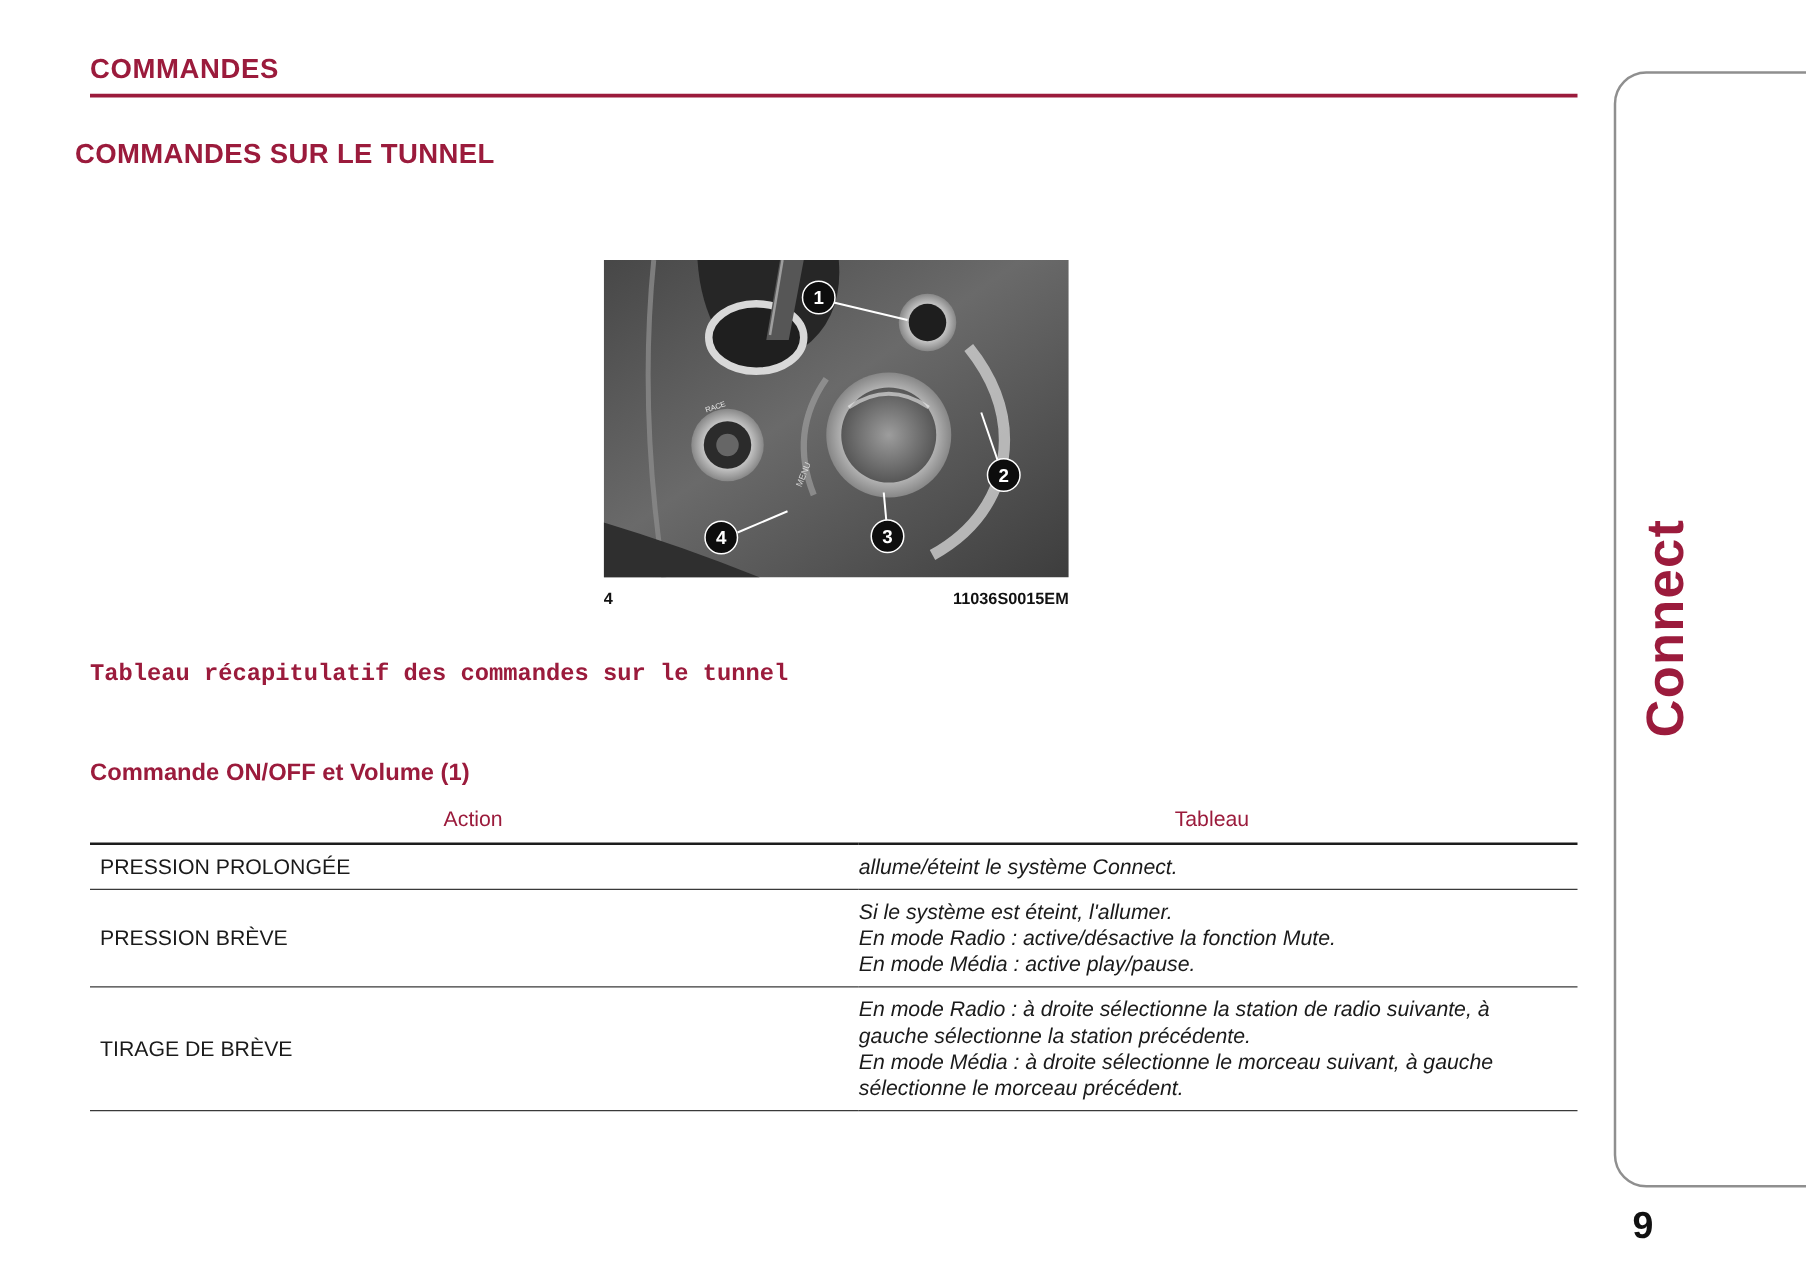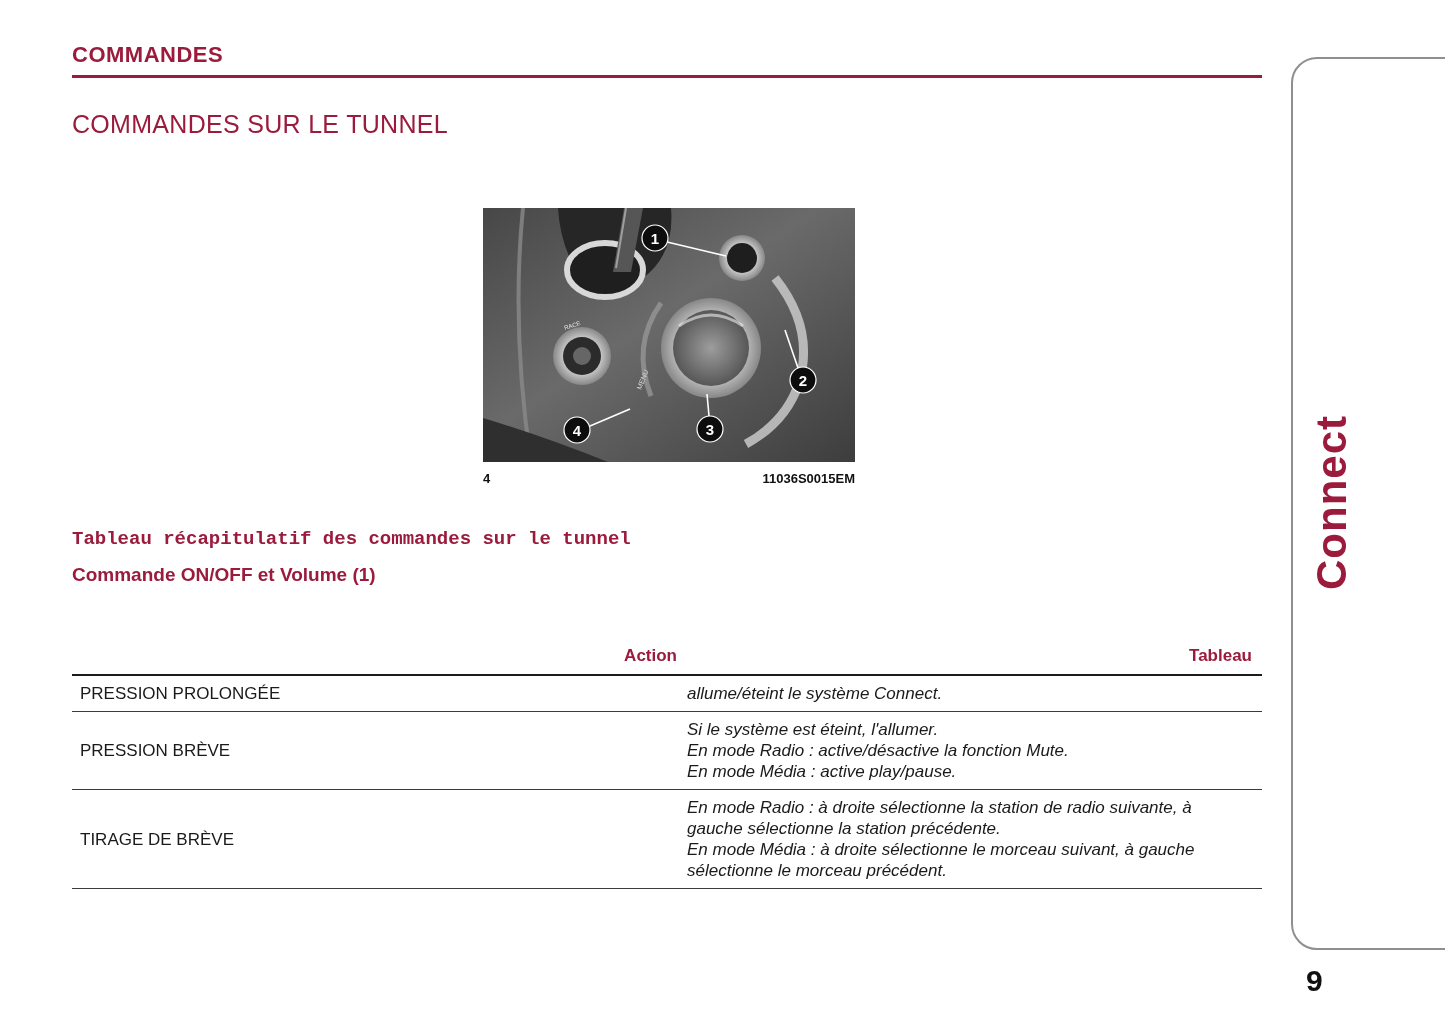--- a/index.html
+++ b/index.html
@@ -4,33 +4,33 @@
 <style>
   :root { --accent:#9b1b3c; --ink:#1a1a1a; }
   * { margin:0; padding:0; box-sizing:border-box; }
   html,body { background:#ffffff; }
   body {
     width:1445px; height:1020px; position:relative; overflow:hidden;
     font-family:"Liberation Sans", sans-serif; color:var(--ink);
   }
   .title { position:absolute; left:72px; top:42px; font-size:22px; font-weight:bold; color:var(--accent); letter-spacing:.5px; }
   .title-rule { position:absolute; left:72px; top:75px; width:1190px; height:3px; background:var(--accent); }
-  .subtitle { position:absolute; left:72px; top:110px; font-size:25px; font-weight:normal; color:var(--accent); letter-spacing:.3px; }
+  .subtitle { position:absolute; left:60px; top:110px; font-size:22px; font-weight:bold; color:var(--accent); letter-spacing:.3px; }
 
   .figure { position:absolute; left:483px; top:208px; width:372px; height:254px; }
   .figure svg { display:block; width:100%; height:100%; }
   svg text { font-family:"Liberation Sans", sans-serif; }
   .caption-row { position:absolute; left:483px; top:471px; width:372px; display:flex; justify-content:space-between; font-size:13px; font-weight:bold; color:#111; }
 
   .h3a { position:absolute; left:72px; top:528px; font-size:19px; font-weight:bold; color:var(--accent);font-family:Liberation Mono, monospace; }
-  .h3b { position:absolute; left:72px; top:564px; font-size:19px; font-weight:bold; color:var(--accent); }
+  .h3b { position:absolute; left:72px; top:608px; font-size:19px; font-weight:bold; color:var(--accent); }
 
   .cmd-table { position:absolute; left:72px; top:638px; width:1190px; border-collapse:collapse; font-size:17px; table-layout:fixed; }
   .cmd-table col.action-col { width:615px; }
-  .cmd-table th { text-align:right; color:var(--accent); font-weight:bold; padding:8px 10px 8px 8px; border-bottom:2px solid #1c1c1c; font-size:17px; }
+  .cmd-table th { text-align:center; color:var(--accent); font-weight:normal; padding:8px 10px 8px 8px; border-bottom:2px solid #1c1c1c; font-size:17px; }
   .cmd-table th.fonction-h { padding-left:0; }
   .cmd-table td { padding:7px 10px 7px 8px; border-bottom:1px solid #3a3a3a; vertical-align:middle; line-height:21px;margin-left:19px; }
   .cmd-table td.fonction { white-space:pre-line; padding-left:0;font-style:italic; }
 
   .side-tab { position:absolute; left:1291px; top:57px; width:200px; height:893px; border:2px solid #8f8f8f; border-radius:26px; background:#fff; }
   .side-label { position:absolute; left:1308px; top:415px; writing-mode:vertical-rl; transform:rotate(180deg); font-size:42px; font-weight:bold; color:var(--accent); letter-spacing:1px; }
   .page-number { position:absolute; left:1306px; top:964px; font-size:30px; font-weight:bold; color:#111; }
 </style>
 </head>
 <body>

